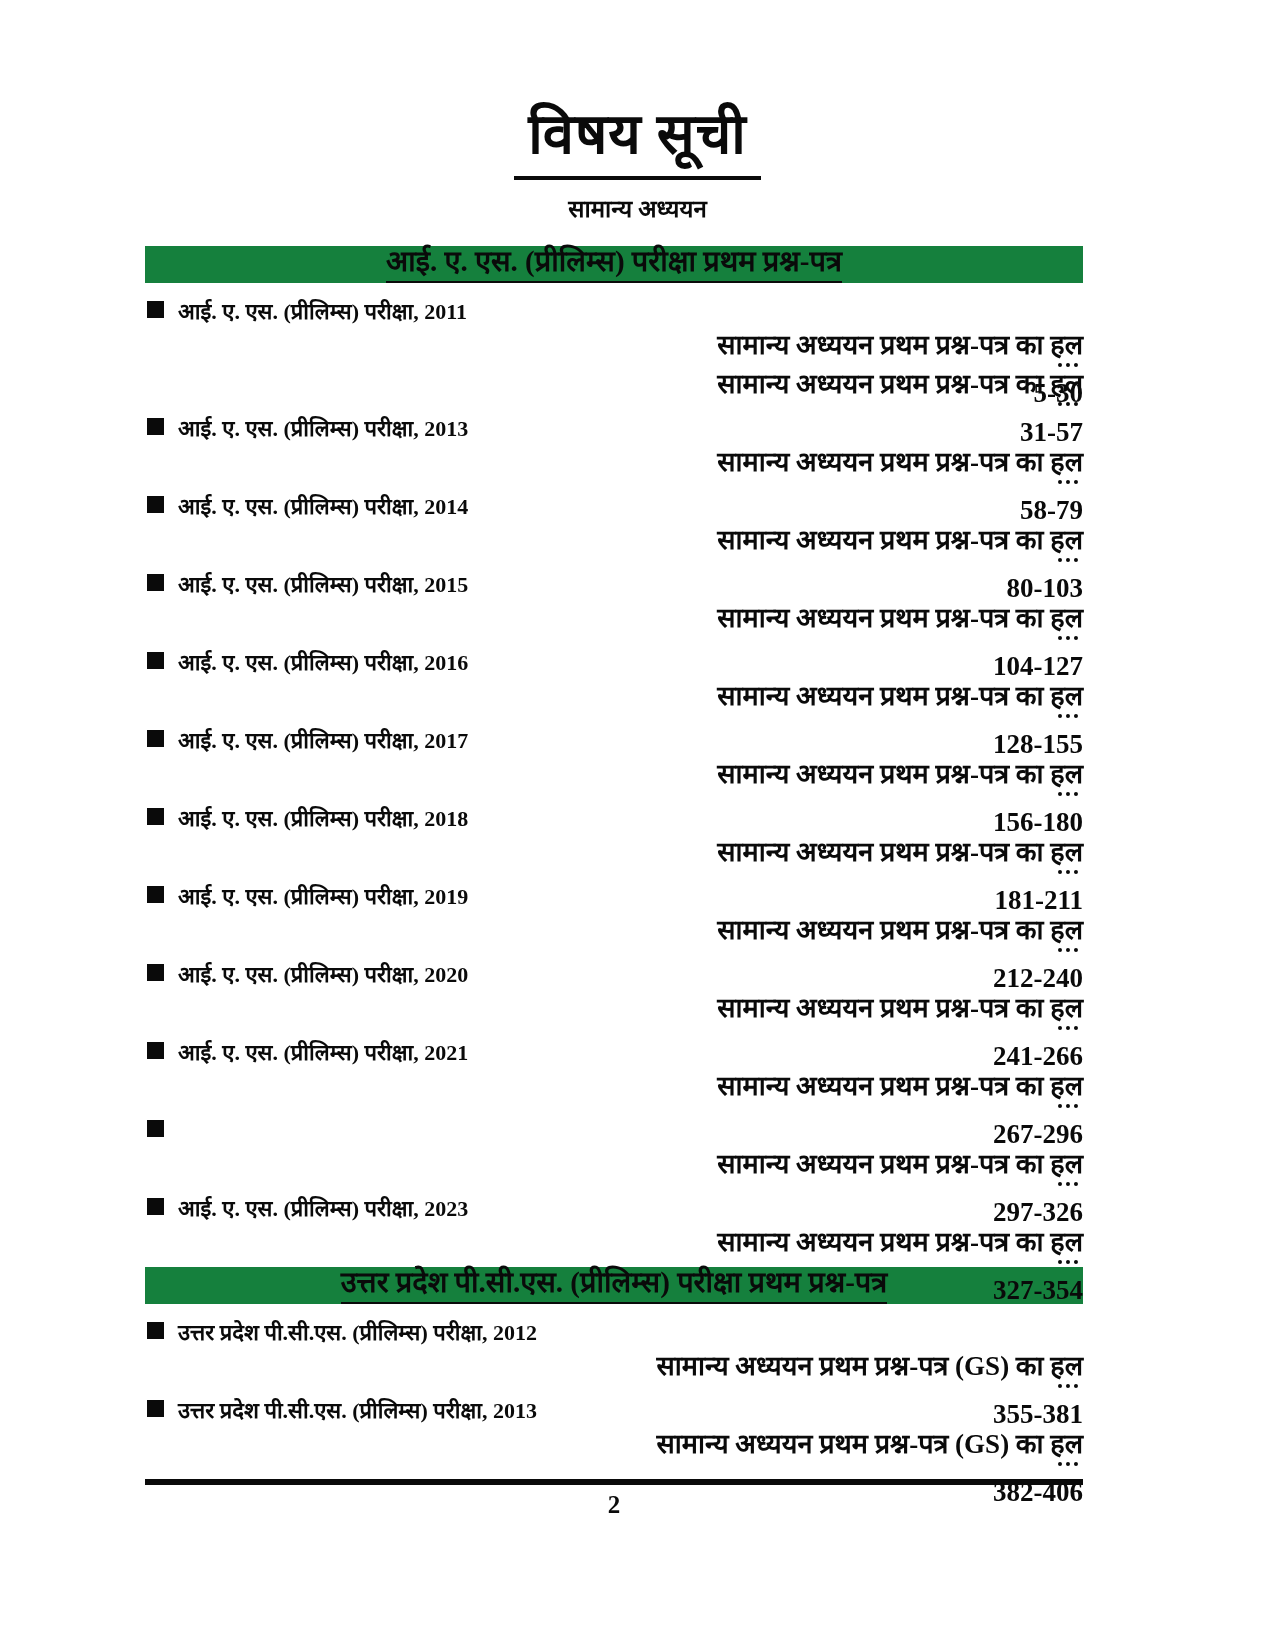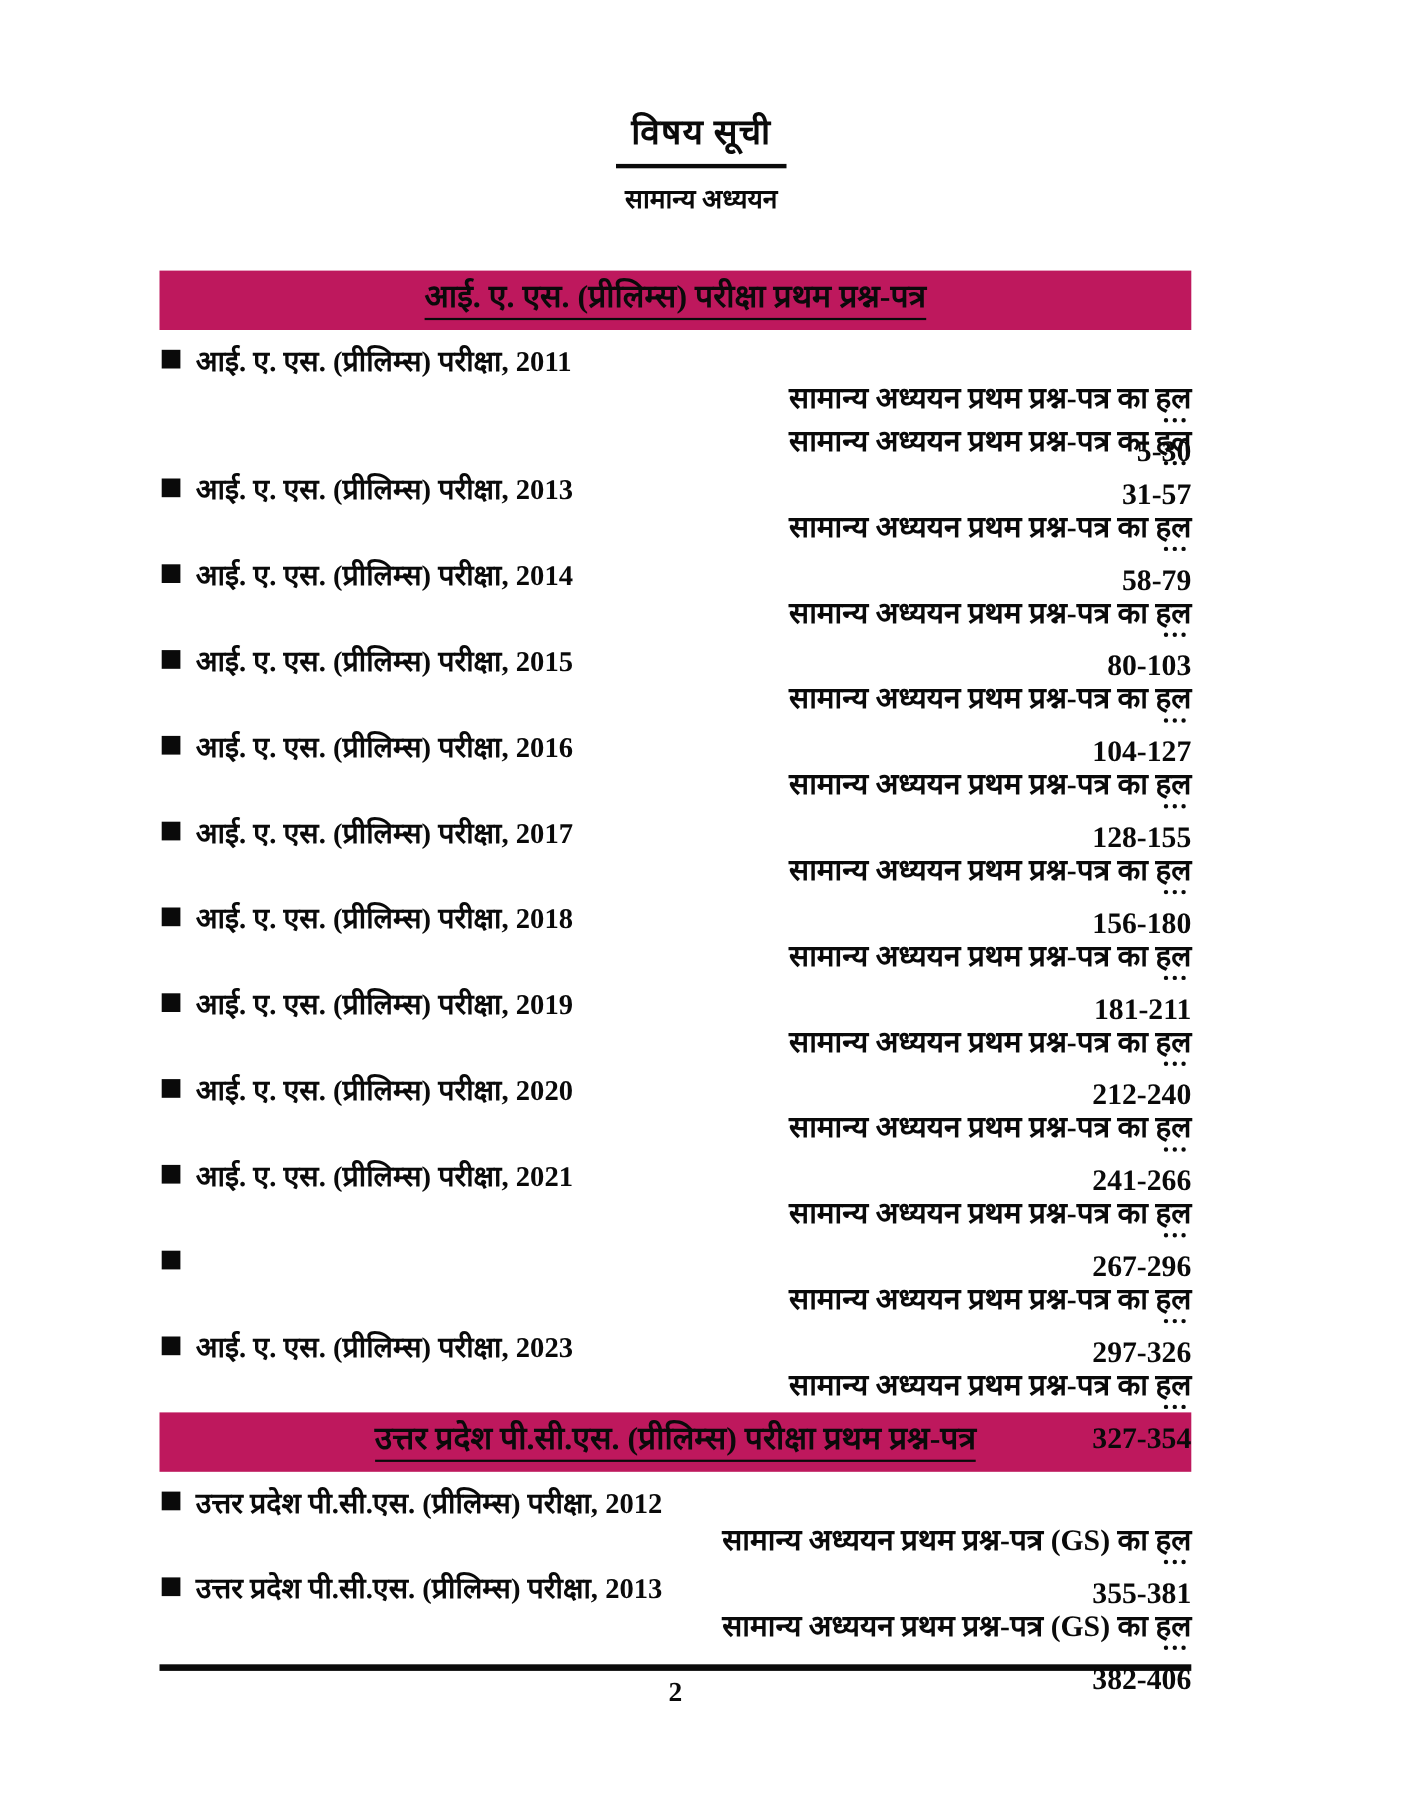--- a/index.html
+++ b/index.html
@@ -17,21 +17,21 @@
     font-family: "Liberation Serif", "DejaVu Serif", serif;
     font-weight: bold;
     overflow: hidden;
   }
   .title-wrap {
     padding-top: 102px;
     text-align: center;
   }
   .title {
     display: inline-block;
-    font-size: 32px;
+    font-size: 56px;
     line-height: 1.15;
     border-bottom: 4px solid #0a0a0a;
     padding: 0 14px 10px 14px;
     letter-spacing: 1px;
   }
   .subtitle-wrap {
     text-align: center;
     margin-top: 16px;
   }
   .subtitle {
@@ -40,22 +40,22 @@
     line-height: 1.1;
   }
   .content {
     position: absolute;
     left: 145px;
     top: 246px;
     width: 938px;
   }
   .section-header {
     width: 100%;
-    height: 54px;
-    background: #be185d;
+    height: 37px;
+    background: #15803d;
     display: flex;
     align-items: center;
     justify-content: center;
   }
   .section-header-text {
     display: inline-block;
     font-size: 29px;
     line-height: 1.1;
     border-bottom: 2px solid #0a0a0a;
     padding-bottom: 3px;
@@ -70,21 +70,21 @@
     height: 39px;
   }
   .bullet {
     flex: none;
     width: 17px;
     height: 17px;
     background: #0a0a0a;
     margin: 0 14px 0 2px;
   }
   .entry-title {
-    font-size: 26px;
+    font-size: 22px;
     white-space: nowrap;
   }
   .entry-sub-row {
     display: flex;
     align-items: flex-end;
     height: 39px;
     padding-left: 33px;
     flex-direction: column;
   }
   .entry-sub {

